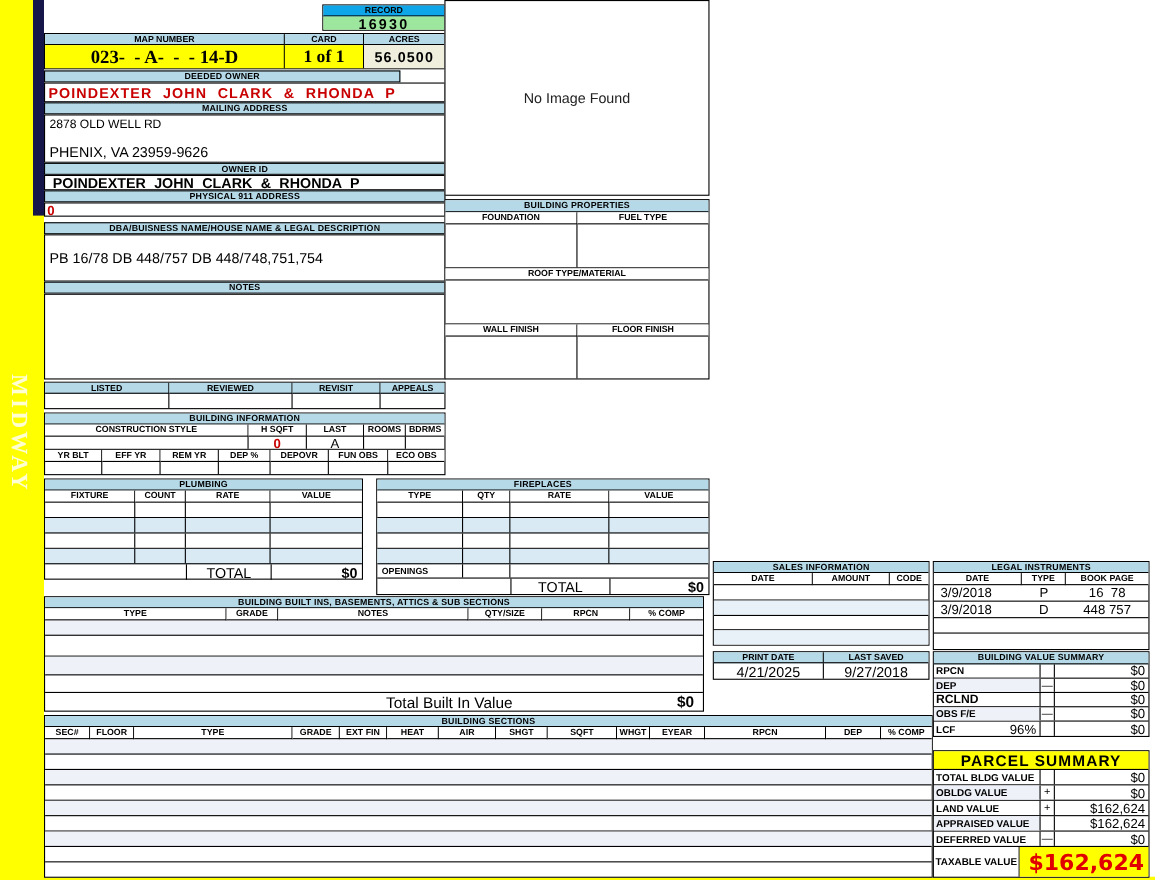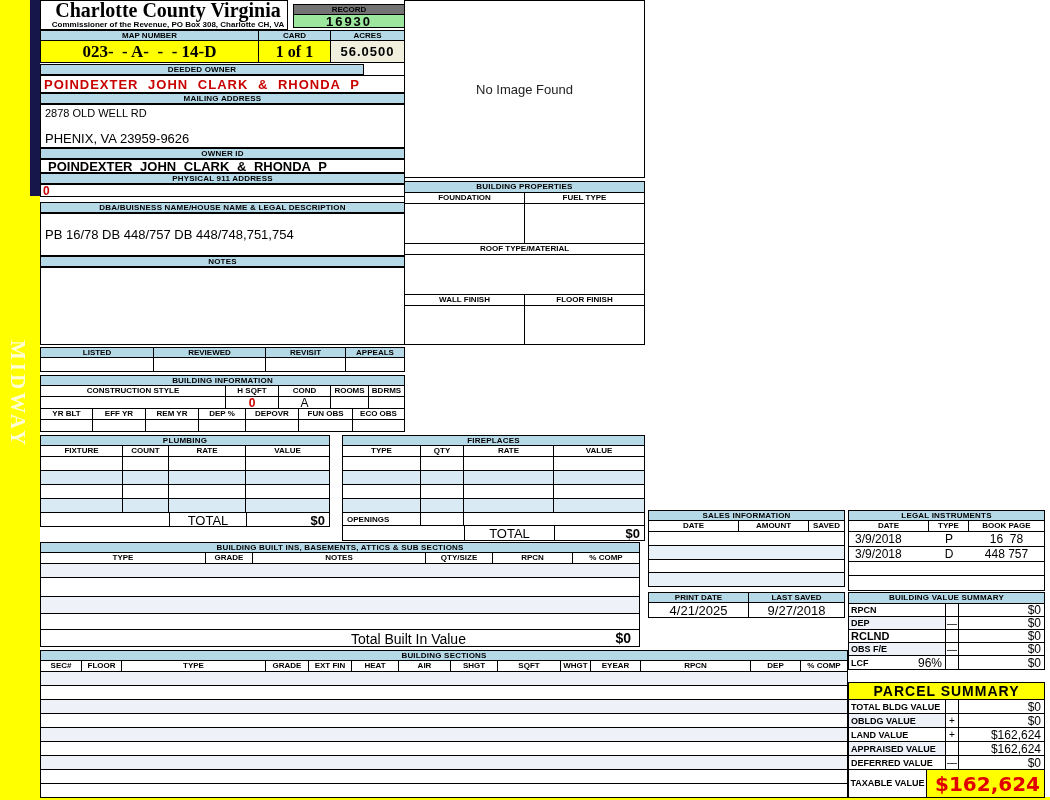--- a/index.html
+++ b/index.html
@@ -28,27 +28,23 @@
 </head>
 <body>
 
 <div id="card">
 
   <div class="abs" style="left:0;top:0;width:40px;height:800px;background:#ffff00"></div>
   <div class="abs" style="left:0;top:797px;width:1050px;height:3px;background:#ffff00"></div>
   <div class="abs" style="left:30px;top:0;width:10px;height:196px;background:#16164a"></div>
   <div class="abs sidebar-watermark" style="left:5px;top:340px">MIDWAY</div>
 
-  <div class="abs bb" style="left:40px;top:0;width:248px;height:30px;padding-left:8px">
-    <div style="font:600 20px 'Liberation Serif',serif;line-height:19px;text-align:center">Charlotte County Virginia</div>
-    <div style="font:bold 8px 'Liberation Sans',sans-serif;line-height:9px;text-align:center">Commissioner of the Revenue, PO Box 308, Charlotte CH, VA</div>
-  </div>
 
   <div class="abs bb" style="left:293px;top:4px;width:112px;height:24px">
-    <div class="hcenter rb" style="height:10px;background:#737373;font:bold 8px 'Liberation Sans',sans-serif">RECORD</div>
+    <div class="hcenter rb" style="height:10px;background:#0ea5e9;font:bold 8px 'Liberation Sans',sans-serif">RECORD</div>
     <div class="hcenter mono" style="height:12px;background:#9de69d;font-weight:bold;font-size:13px;letter-spacing:2px">16930</div>
   </div>
 
   <div class="abs bb" style="left:40px;top:30px;width:365px;height:33px">
     <div class="row" style="height:10px">
       <div class="bch" style="width:218px">MAP NUMBER</div>
       <div class="bch" style="width:72px">CARD</div>
       <div class="bch" style="width:73px">ACRES</div>
     </div>
     <div class="row" style="height:21px">
@@ -92,21 +88,21 @@
       <div class="cellr" style="width:80px"></div>
       <div style="width:58px"></div>
     </div>
   </div>
 
   <div class="abs bb" style="left:40px;top:375px;width:365px;height:57px">
     <div class="shdr" style="height:10px;border:none;border-bottom:1px solid #000">BUILDING INFORMATION</div>
     <div class="row" style="height:11px">
       <div class="wch" style="width:185px">CONSTRUCTION STYLE</div>
       <div class="wch" style="width:53px">H SQFT</div>
-      <div class="wch" style="width:52px">COND</div>
+      <div class="wch" style="width:52px">LAST</div>
       <div class="wch" style="width:38px">ROOMS</div>
       <div class="wch" style="width:35px">BDRMS</div>
     </div>
     <div class="row rb" style="height:12px">
       <div class="cellr" style="width:185px"></div>
       <div class="cellr hcenter mono red" style="width:53px;font-weight:bold;font-size:12px">0</div>
       <div class="cellr hcenter mono" style="width:52px;font-size:12px">A</div>
       <div class="cellr" style="width:38px"></div>
       <div style="width:35px"></div>
     </div>
@@ -259,21 +255,21 @@
     <div class="rb" style="height:14px"></div>
     <div class="rb altsoft" style="height:14px"></div>
     <div class="rb" style="height:14px"></div>
   </div>
 
   <div class="abs bb" style="left:648px;top:510px;width:197px;height:77px">
     <div class="shdr" style="height:10px;border:none;border-bottom:1px solid #000">SALES INFORMATION</div>
     <div class="row" style="height:11px">
       <div class="wch" style="width:90px">DATE</div>
       <div class="wch" style="width:70px">AMOUNT</div>
-      <div class="wch" style="width:35px">SAVED</div>
+      <div class="wch" style="width:35px">CODE</div>
     </div>
     <div class="rb" style="height:14px"></div>
     <div class="rb altsales" style="height:14px"></div>
     <div class="rb" style="height:13px"></div>
     <div class="altsales" style="height:13px"></div>
   </div>
 
   <div class="abs bb" style="left:848px;top:510px;width:197px;height:81px">
     <div class="shdr" style="height:10px;border:none;border-bottom:1px solid #000">LEGAL INSTRUMENTS</div>
     <div class="row" style="height:11px">

